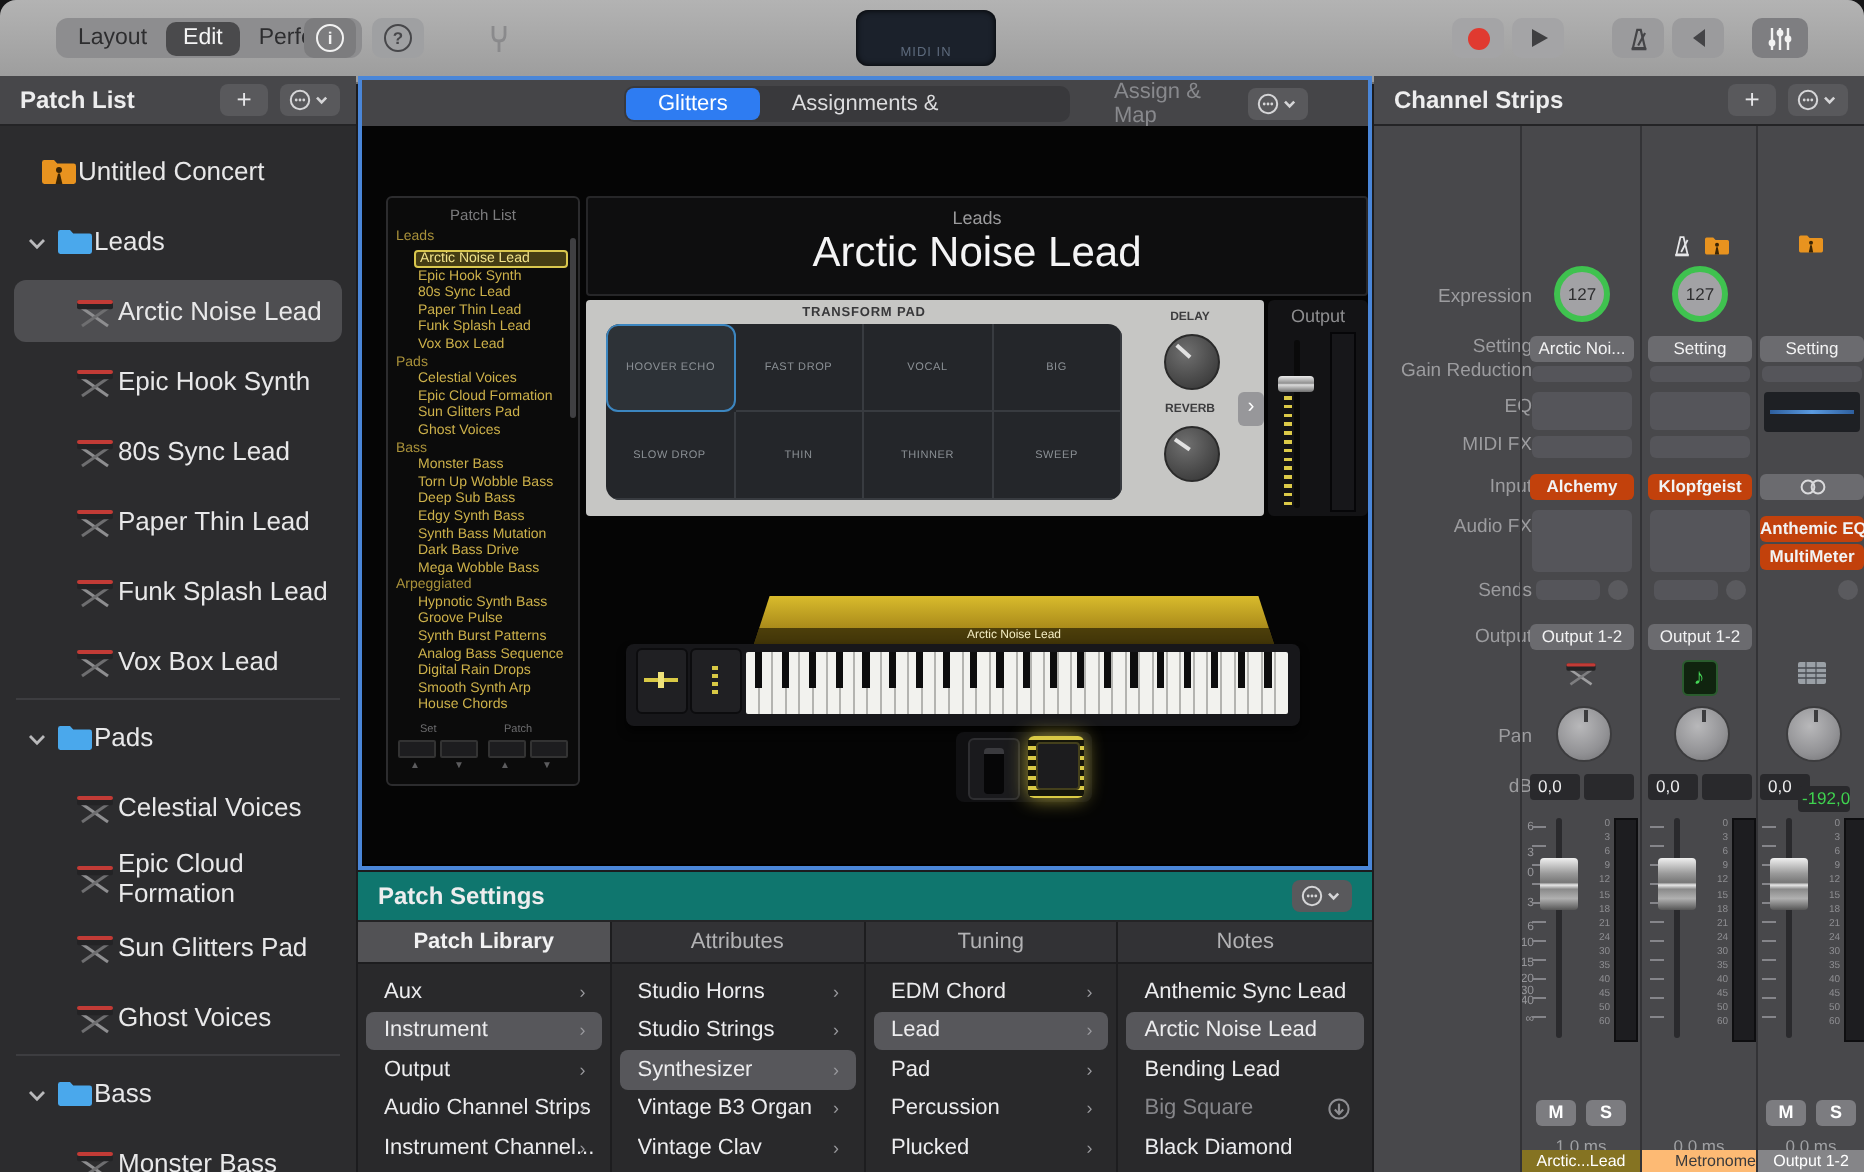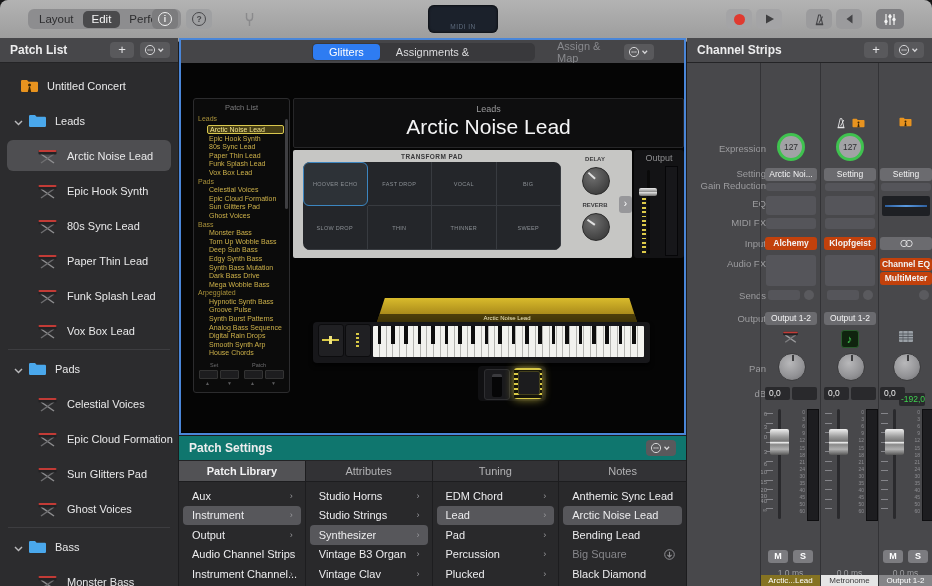--- a/index.html
+++ b/index.html
@@ -27,21 +27,21 @@
   .phead .ttl{font-size:12px;font-weight:bold;color:#ededee;margin-left:10px;}
   .mini-btn{height:16px;border-radius:4px;background:#59595c;display:flex;align-items:center;
             justify-content:center;color:#e6e6e8;}
   .plus-btn{width:24px;font-size:13px;line-height:14px;}
   .menu-btn{width:30px;}
   
   .sidebar{left:0;top:38px;width:178px;height:548px;background:#2c2c2e;}
   .sb-list{position:absolute;left:0;top:25px;width:178px;bottom:0;overflow:hidden;}
   .sb-row{position:relative;height:35px;display:flex;align-items:center;}
   .sb-row .hl{position:absolute;left:7px;right:7px;top:2px;bottom:2px;background:#4e4e51;border-radius:6px;}
-  .sb-row .lbl{position:relative;font-size:11px;color:#e8e8e9;margin-left:8px;}
+  .sb-row .lbl{position:relative;font-size:13px;color:#e8e8e9;margin-left:0;}
   .sb-div{height:1px;background:#3d3d40;margin:1px 8px;}
   .chev{margin-left:14px;width:10px;}
   
   .workspace{left:179px;top:38px;width:507px;height:397px;box-sizing:border-box;
              border:2px solid #4a86d8;background:#000;}
   .ws-tabbar{position:absolute;left:0;top:0;right:0;height:23px;background:#454548;
              border-bottom:1px solid #1c1c1e;display:flex;align-items:center;}
   .ws-tabs{display:flex;margin-left:131px;background:#39393c;border-radius:5px;padding:1px;}
   .ws-tab{font-size:11px;color:#dcdcde;height:16px;line-height:16px;padding:0 16px;border-radius:4px;}
   .ws-tab.on{background:#2e7cf2;color:#fff;}
@@ -166,21 +166,21 @@
          background:linear-gradient(#efefef,#9a9a9a 30%,#777 47%,#e8e8e8 52%,#8a8a8a 60%,#b0b0b0 78%,#565656);}
   .m-num{position:absolute;font-size:5px;color:#8d8d91;right:0;}
   .m-nums{position:absolute;left:28px;top:2px;width:12px;height:110px;}
   .m-bar{position:absolute;left:42px;top:2px;width:10px;height:110px;background:#1d1d20;border:1px solid #0e0e10;}
   .msbtn{position:absolute;width:20px;height:13px;border-radius:3px;background:#7c7c80;color:#fff;
          font-size:9px;line-height:13px;text-align:center;font-weight:bold;}
   .lat{position:absolute;width:100%;text-align:center;font-size:8.5px;color:#9fa0a3;}
   .plate{position:absolute;left:0;width:100%;height:11px;font-size:8px;line-height:11px;text-align:center;
          overflow:hidden;white-space:nowrap;}
   .plate.patch{background:#857322;color:#fff;}
-  .plate.metro{background:#e5e5e5;color:#3a3a3c;}
+  .plate.metro{background:#fdba74;color:#3a3a3c;text-align:right;}
   .plate.outp2{background:#858588;color:#fff;}
   .icon-row{position:absolute;display:flex;gap:5px;align-items:center;justify-content:center;width:100%;}
 </style>
 </head>
 <body>
 
 <div class="app">
 
   <div class="abs toolbar">
     <div class="abs seg" id="mode-seg">
@@ -837,21 +837,21 @@
             <div style="position: absolute; left: 3px; right: 3px; top: 9px; height: 1.5px; background: linear-gradient(90deg, rgb(46, 95, 158), rgb(90, 154, 224), rgb(46, 95, 158));"></div>
           </div>
           <div class="cs-btn" style="left: 1px; top: 174px; width: 52px; display: flex; align-items: center; justify-content: center;">
             <span style="display: flex;">
               <svg width="15" height="9" viewBox="0 0 15 9">
                 <circle cx="5" cy="4.5" r="3.2" fill="none" stroke="#dadadc" stroke-width="1"></circle>
                 <circle cx="10" cy="4.5" r="3.2" fill="none" stroke="#dadadc" stroke-width="1"></circle>
               </svg>
             </span>
           </div>
-          <div class="cs-btn blue" style="left: 1px; top: 195px; width: 52px;">Channel EQ</div>
+          <div class="cs-btn blue" style="left: 1px; top: 195px; width: 52px;">Anthemic EQ</div>
           <div class="cs-btn blue" style="left: 1px; top: 209px; width: 52px;">MultiMeter</div>
           <div style="position: absolute; left: 40px; top: 227px; width: 10px; height: 10px; border-radius: 50%; background: rgb(90, 90, 94);"></div>
           <div class="icon-row" style="top: 267px;">
             <span style="display: flex;">
               <svg width="16" height="13" viewBox="0 0 16 13">
                 <rect x="1" y="1" width="14" height="11" rx="1" fill="#9aa0a6"></rect>
                 <line x1="1" y1="4" x2="15" y2="4" stroke="#4a4e54" stroke-width=".8"></line>
                 <line x1="1" y1="6.5" x2="15" y2="6.5" stroke="#4a4e54" stroke-width=".8"></line>
                 <line x1="1" y1="9" x2="15" y2="9" stroke="#4a4e54" stroke-width=".8"></line>
                 <line x1="5" y1="1" x2="5" y2="12" stroke="#4a4e54" stroke-width=".6"></line>

